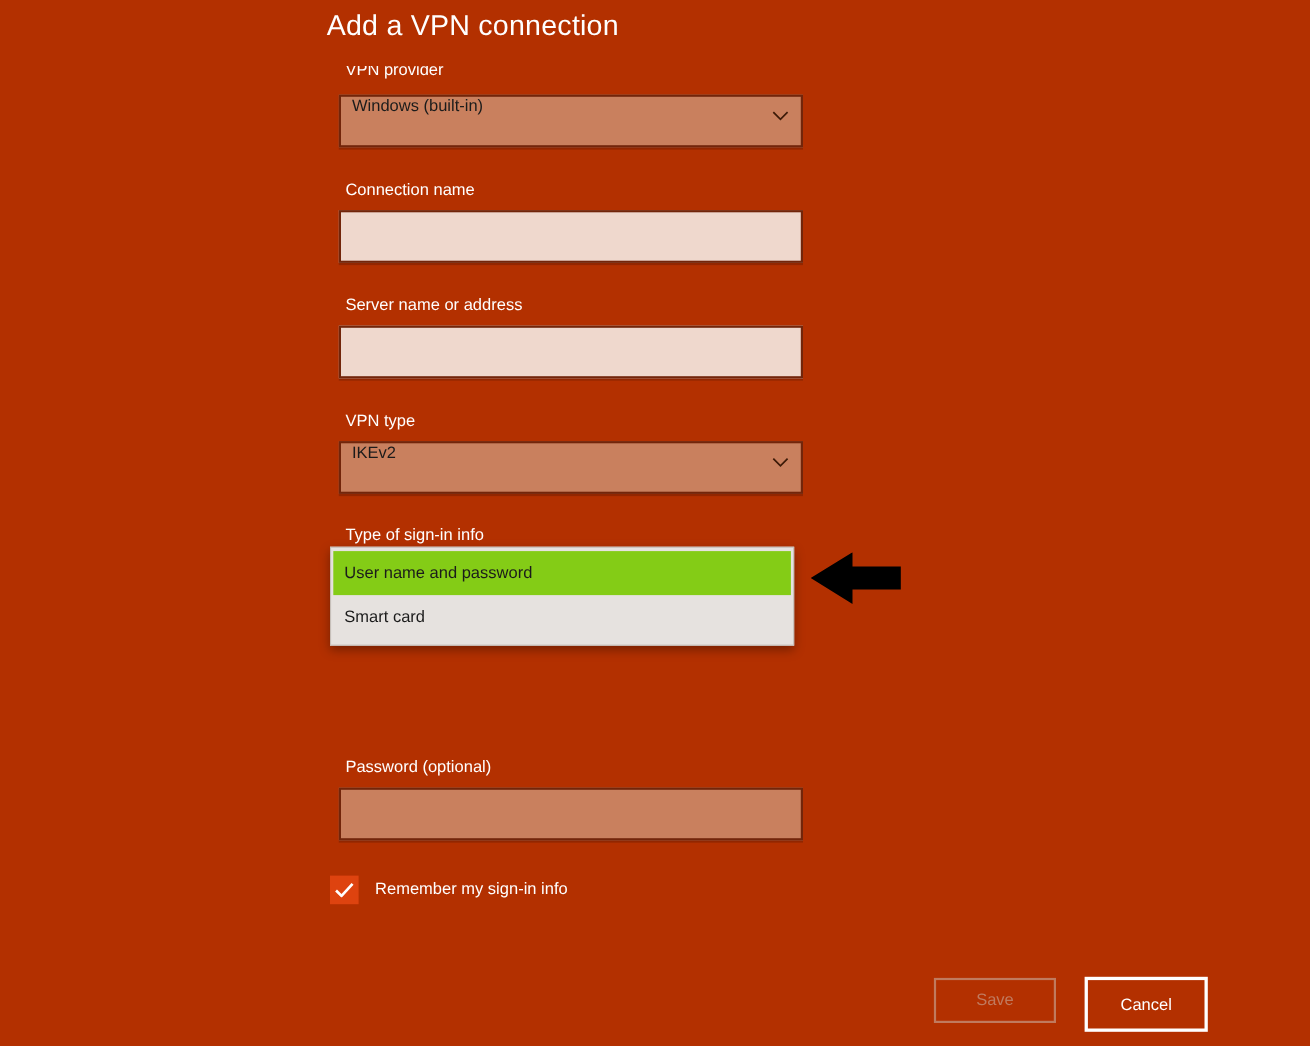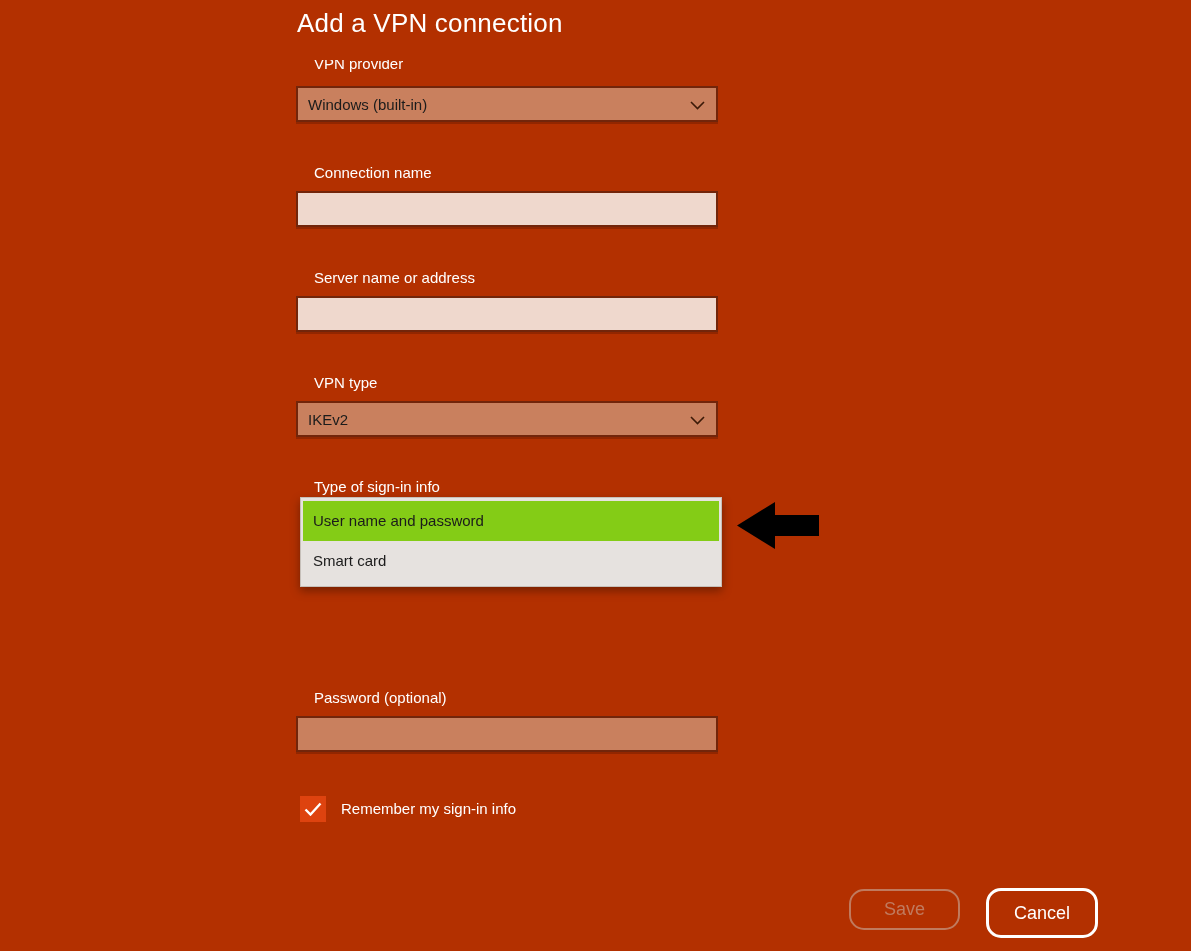--- a/index.html
+++ b/index.html
@@ -20,25 +20,25 @@
 
   .field-label {
     left: 300px;
     font-size: 15px; color: #ffffff; margin-left: 14px;
   }
   
   .clip-top { height: 15px; overflow: hidden; width: 320px; }
   .clip-top span { display: block; margin-top: -5px; }
 
   .control {
-    left: 296px; width: 422px; height: 36px;
+    left: 308px; width: 422px; height: 48px;
     box-sizing: border-box;
     border: 2px solid #72250a;
     font-size: 15px; color: #1b1b1b;
-    display: flex; align-items: center;
+    display: flex; 
     box-shadow: 0 2px 0 rgba(70, 15, 0, 0.30);
   }
   .select-box {
     background: #c9805e;
     padding: 0 34px 0 10px;
     cursor: default;
     justify-content: space-between;
   }
   .select-box .chev {
     position: absolute; right: 11px; top: 13px;
@@ -83,24 +83,23 @@
     cursor: default;
   }
   .checkbox-label {
     left: 341px; top: 800px;
     font-size: 15px; color: #ffffff;
   }
 
   .btn {
     box-sizing: border-box;
     display: flex; align-items: center; justify-content: center;
-    font-size: 18px;
+    font-size: 15px;
     background: transparent;
     cursor: default;
-    border-radius: 15px;
   }
   .btn-save {
     left: 849px; top: 889px; width: 111px; height: 41px;
     border: 2px solid #c07a5e;
     color: #c07a5e;
   }
   .btn-cancel {
     left: 986px; top: 888px; width: 112px; height: 50px;
     border: 3px solid #ffffff;
     color: #ffffff;

